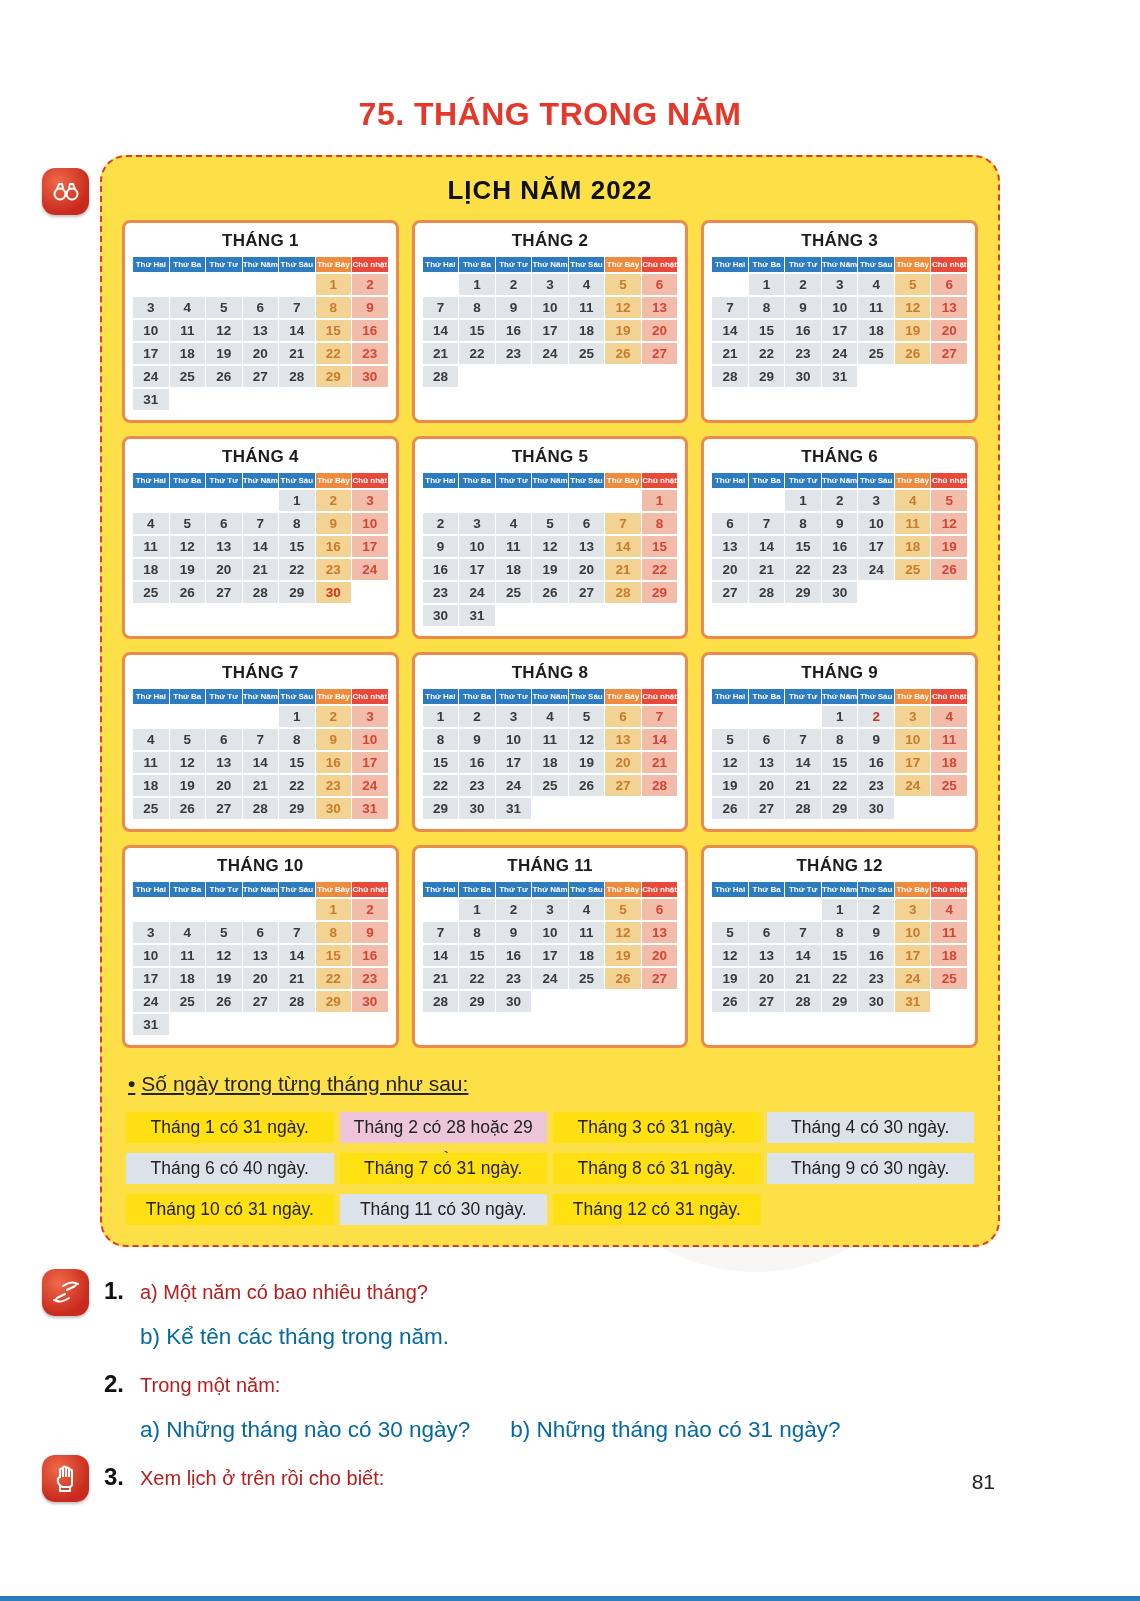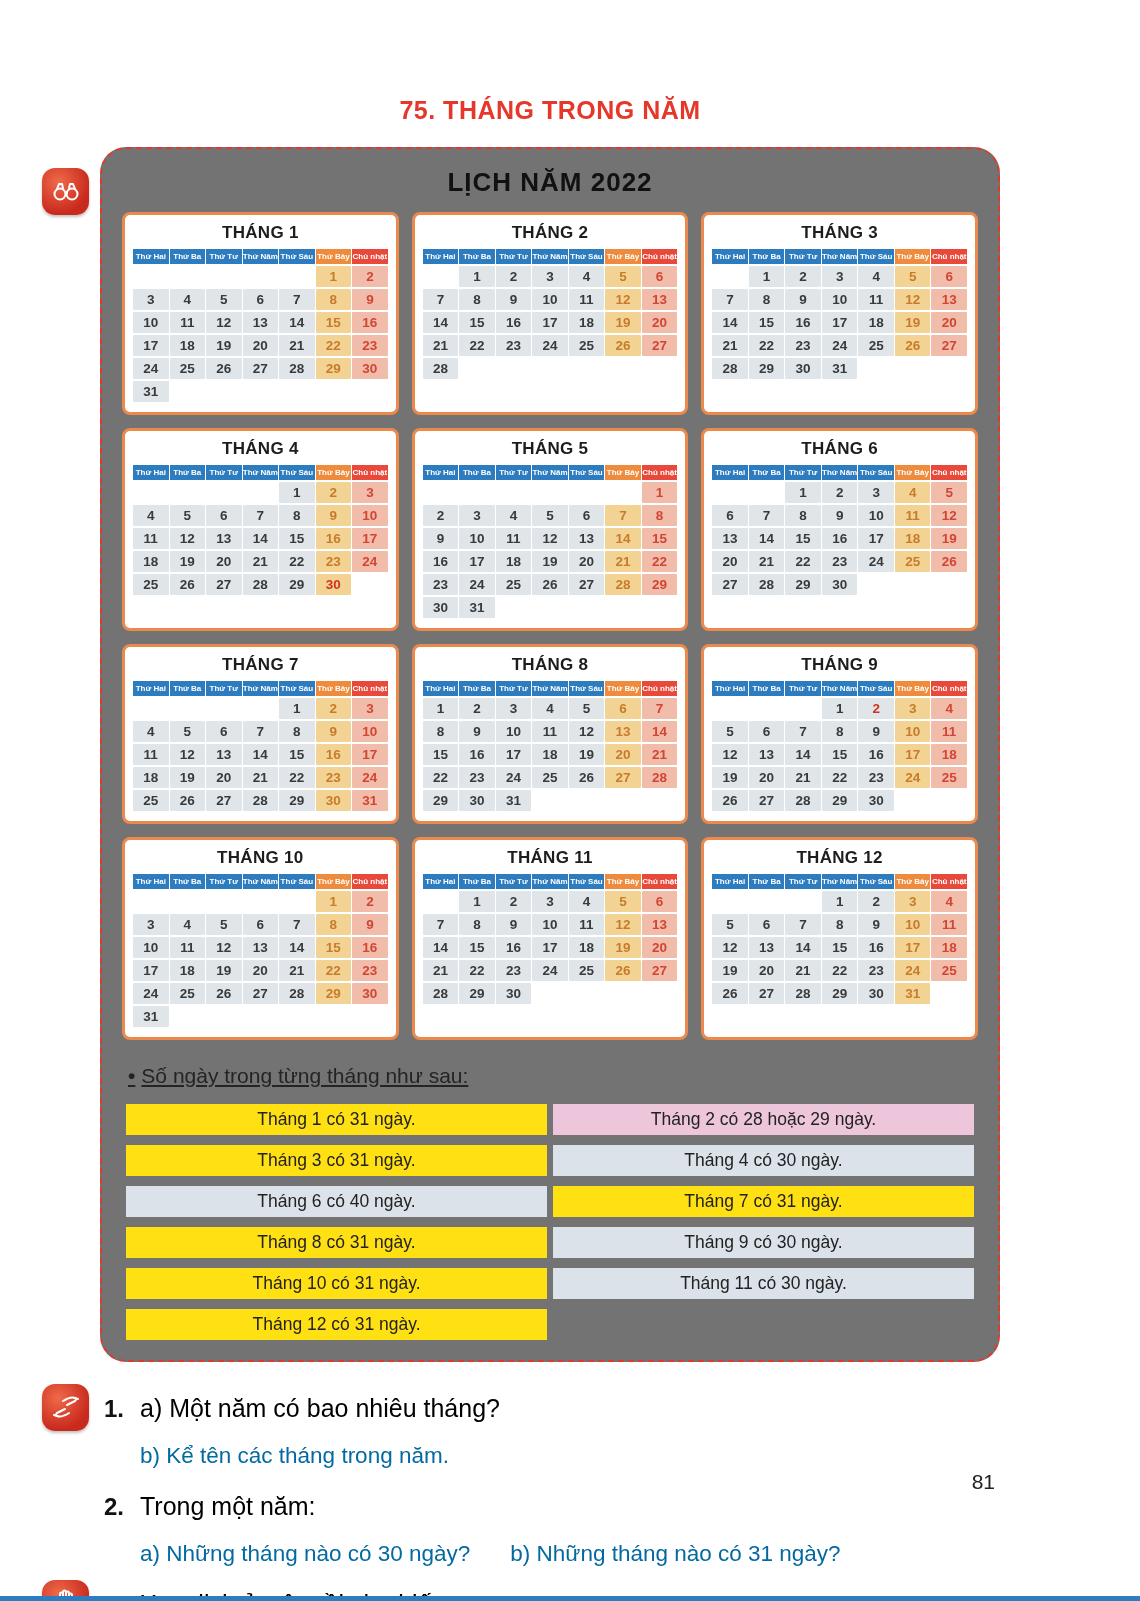--- a/index.html
+++ b/index.html
@@ -6,26 +6,26 @@
   body{
     width:1140px;height:1601px;position:relative;background:#ffffff;
     font-family:"Liberation Sans", sans-serif;color:#2b2b2b;overflow:hidden;
   }
   .watermark{position:absolute;border-radius:50%;border:36px solid rgba(185,180,168,0.10);pointer-events:none;}
   .wm1{width:460px;height:460px;left:400px;top:440px;}
   .wm2{width:320px;height:320px;left:560px;top:880px;}
 
   .page-title{
     width:900px;margin:0 0 0 100px;padding-top:96px;text-align:center;
-    font-size:25px;font-weight:800;color:#e6372b;letter-spacing:.5px;
+    font-size:32px;font-weight:800;color:#e6372b;letter-spacing:.5px;
   }
 
   .panel{
     box-sizing:border-box;width:900px;margin:22px 0 0 100px;
-    background:#737373;border:2px dashed #df392b;border-radius:26px;
+    background:#fde047;border:2px dashed #df392b;border-radius:26px;
     padding:12px 20px 18px 20px;position:relative;
   }
   .panel-title{
     text-align:center;font-size:26px;font-weight:800;color:#111;
     letter-spacing:1px;margin:6px 0 14px 0;
   }
 
   .months-grid{display:grid;grid-template-columns:repeat(3,1fr);gap:13px;}
   .month-card{
     background:#fff;border:3px solid #ec8a4e;border-radius:8px;
@@ -47,33 +47,33 @@
   .day.sun{background:#f2bcaa;color:#d14534;}
   .day.red{color:#d6301f;}
   .day.empty{background:transparent;}
 
   .notes{padding:14px 6px 0 6px;}
   .note-line{font-size:21px;line-height:1.5;color:#242424;text-align:justify;}
   .bullet{font-weight:700;margin-right:6px;}
   .note2{margin-top:6px;text-align:left;text-decoration:underline;}
 
   .daycount-grid{
-    display:grid;grid-template-columns:repeat(2,1fr);gap:10px 6px;
+    display:grid;grid-template-columns:repeat(4,1fr);gap:10px 6px;
     margin:12px 4px 2px 4px;
   }
   .dc-box{height:31px;line-height:31px;text-align:center;font-size:17.5px;color:#222;}
   .dc-yellow{background:#ffe012;}
   .dc-pink{background:#eec6dc;}
   .dc-blue{background:#dbe2e9;}
 
   .exercises{margin:30px 0 0 104px;width:940px;}
   .ex-block{position:relative;margin-bottom:14px;}
   .ex-row{display:flex;align-items:baseline;}
   .ex-num{font-size:24px;font-weight:800;color:#111;width:36px;flex:0 0 36px;}
-  .ex-text{font-size:25px;color:#000000;line-height:1.35;}
+  .ex-text{font-size:20px;color:#b91c1c;line-height:1.35;}
   .ex-sub{margin:16px 0 0 36px;font-size:22.5px;color:#0369a1;line-height:1.35;}
   .ex-pair span{margin-right:40px;}
 
   .badge{
     position:absolute;width:47px;height:47px;border-radius:13px;
     background:radial-gradient(circle at 35% 30%, #ef6a4a, #c92a1d 70%);
     box-shadow:0 2px 3px rgba(0,0,0,.25);
     display:flex;align-items:center;justify-content:center;
   }
   .badge svg{stroke:#fff;fill:none;stroke-width:2;stroke-linecap:round;stroke-linejoin:round;}

